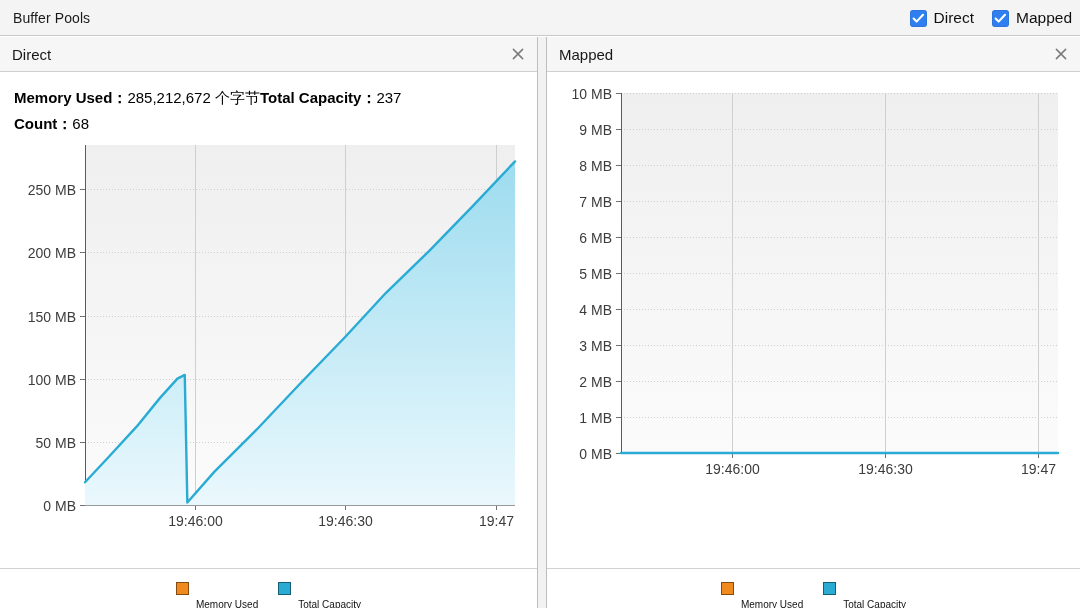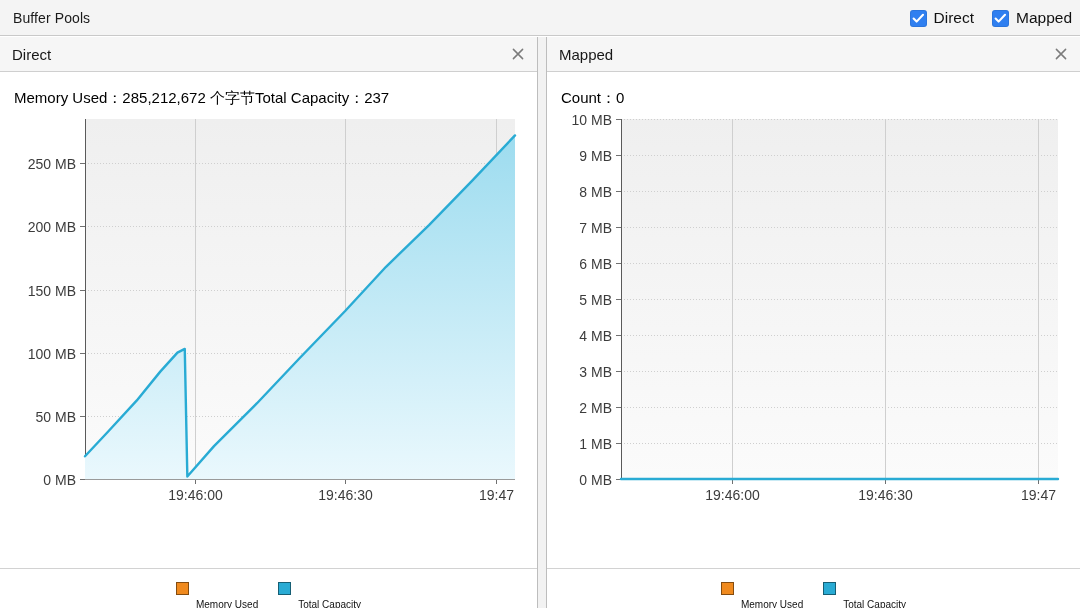--- a/index.html
+++ b/index.html
@@ -63,21 +63,21 @@
   }
   .close-x svg { display: block; }
 
   
   .stats {
     padding: 13px 0 0 14px;
     font-size: 15px; color: #000;
     line-height: 1.72;
     white-space: nowrap;
   }
-  .stats .k { font-weight: normal; }
+  .stats .k { font-weight: bold; }
   .stats .v { font-weight: normal; }
   .gap-wide { display: inline-block; width: 18px; }
 
   
   .chart-host { position: relative; }
   .chart-svg { display: block; }
 
   
   .legend {
     position: absolute; bottom: 0; left: 0; width: 100%;
@@ -129,20 +129,23 @@
       <div class="close-x">
         <svg width="16" height="16" viewBox="0 0 16 16">
           <path d="M3.4 3.4 L12.6 12.6 M12.6 3.4 L3.4 12.6" stroke="#7b7b7b" stroke-width="1.5" stroke-linecap="round"></path>
         </svg>
       </div>
     </div>
 
     <div class="stats">
       <div>
         <span class="k">Memory Used：</span><span class="v">285,212,672 个字节</span><span class="k">Total Capacity：</span><span class="v">237</span>
+      </div>
+      <div>
+        <span class="k">Count：</span><span class="v">68</span>
       </div>
     </div>
 
     <div class="chart-host">
       <svg class="chart-svg" id="svg-direct" width="537" height="400">
           <defs>
             <linearGradient id="svg-direct-grad" x1="0" y1="0" x2="0" y2="1">
               <stop offset="0%" stop-color="#9ddcef"></stop>
               <stop offset="100%" stop-color="#eaf8fd"></stop>
             </linearGradient>
@@ -204,23 +207,20 @@
     <div class="card-header">
       <div class="card-title">Mapped</div>
       <div class="close-x">
         <svg width="16" height="16" viewBox="0 0 16 16">
           <path d="M3.4 3.4 L12.6 12.6 M12.6 3.4 L3.4 12.6" stroke="#7b7b7b" stroke-width="1.5" stroke-linecap="round"></path>
         </svg>
       </div>
     </div>
 
     <div class="stats">
-      <div>
-        <span class="k">Count：</span><span class="v">0</span>
-      </div>
     </div>
 
     <div class="chart-host">
       <svg class="chart-svg" id="svg-mapped" width="533" height="400">
           <defs>
             <linearGradient id="svg-mapped-grad" x1="0" y1="0" x2="0" y2="1">
               <stop offset="0%" stop-color="#9ddcef"></stop>
               <stop offset="100%" stop-color="#eaf8fd"></stop>
             </linearGradient>
             <linearGradient id="svg-mapped-bg" x1="0" y1="0" x2="0" y2="1">

